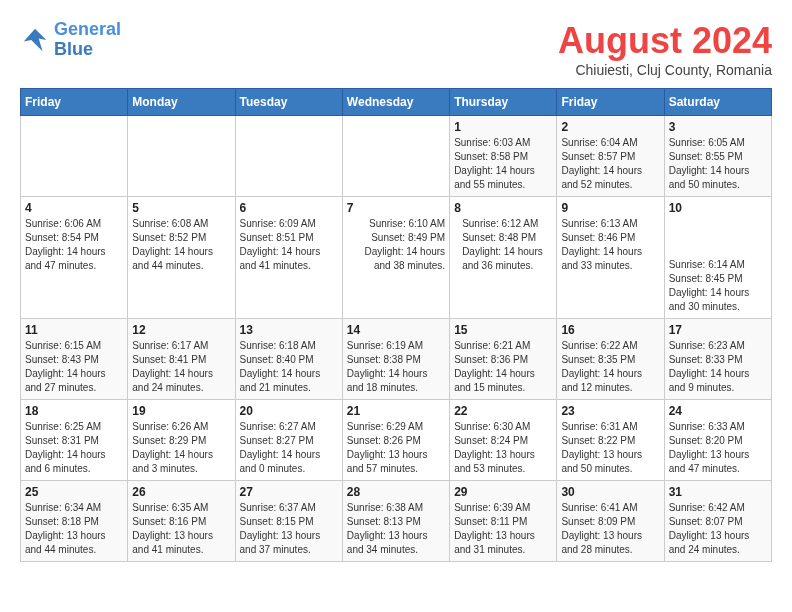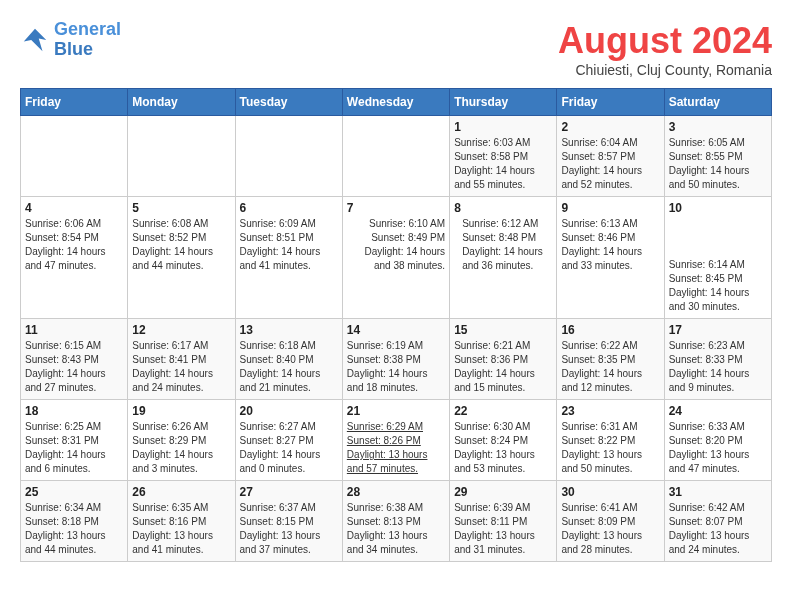--- a/index.html
+++ b/index.html
@@ -267,21 +267,21 @@
         </td>
         <td>
           <span class="day-number">20</span>
           <div class="day-info" style="white-space: pre-line;">Sunrise: 6:27 AM
 Sunset: 8:27 PM
 Daylight: 14 hours
 and 0 minutes.</div>
         </td>
         <td>
           <span class="day-number">21</span>
-          <div class="day-info" style="white-space: pre-line; text-decoration: underline;">Sunrise: 6:29 AM
+          <div class="day-info" style="white-space: pre-line;">Sunrise: 6:29 AM
 Sunset: 8:26 PM
 Daylight: 13 hours
 and 57 minutes.</div>
         </td>
         <td>
           <span class="day-number">22</span>
           <div class="day-info" style="white-space: pre-line;">Sunrise: 6:30 AM
 Sunset: 8:24 PM
 Daylight: 13 hours
 and 53 minutes.</div>

